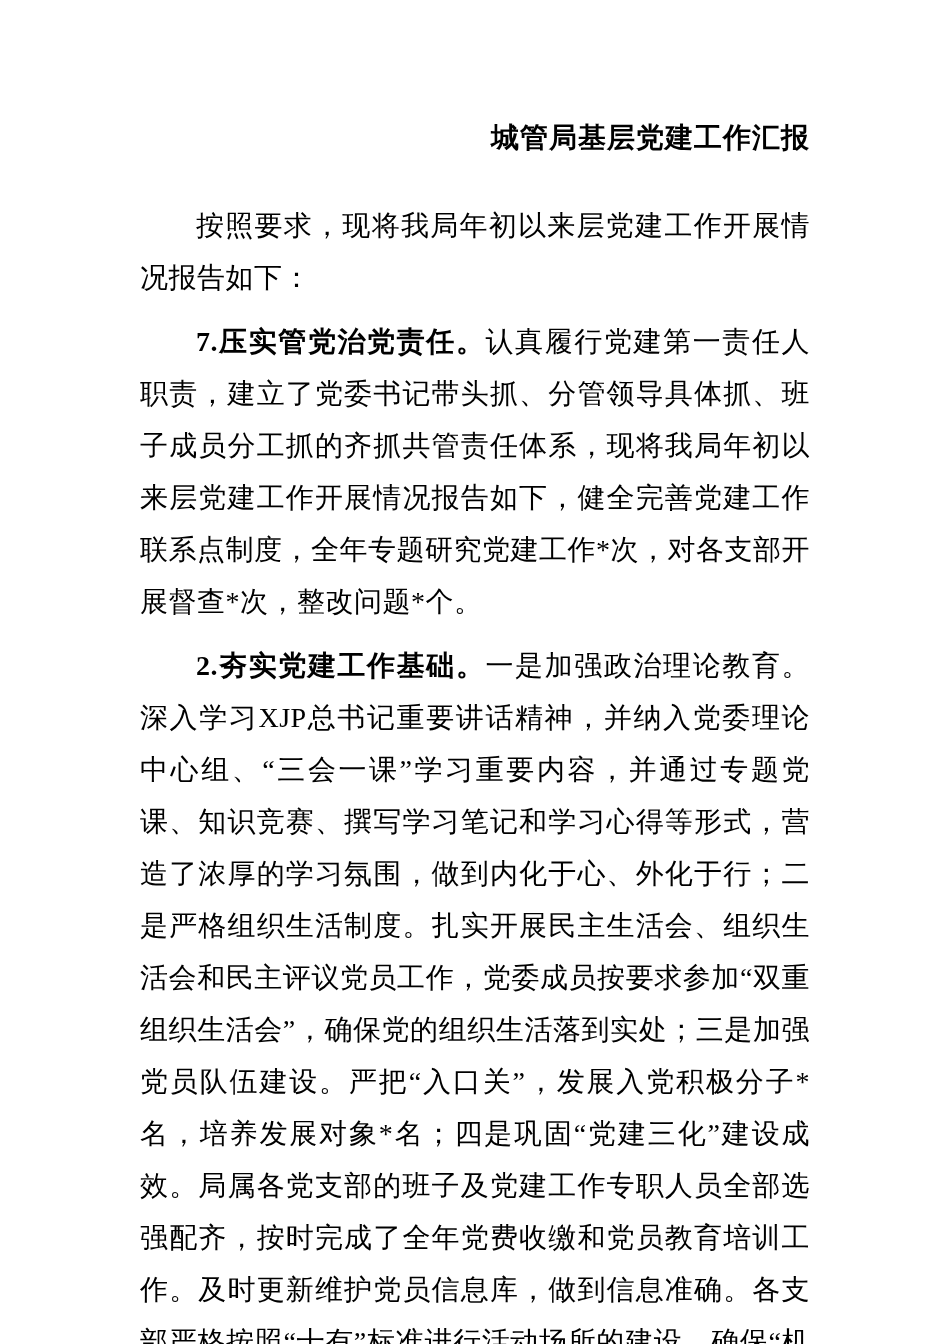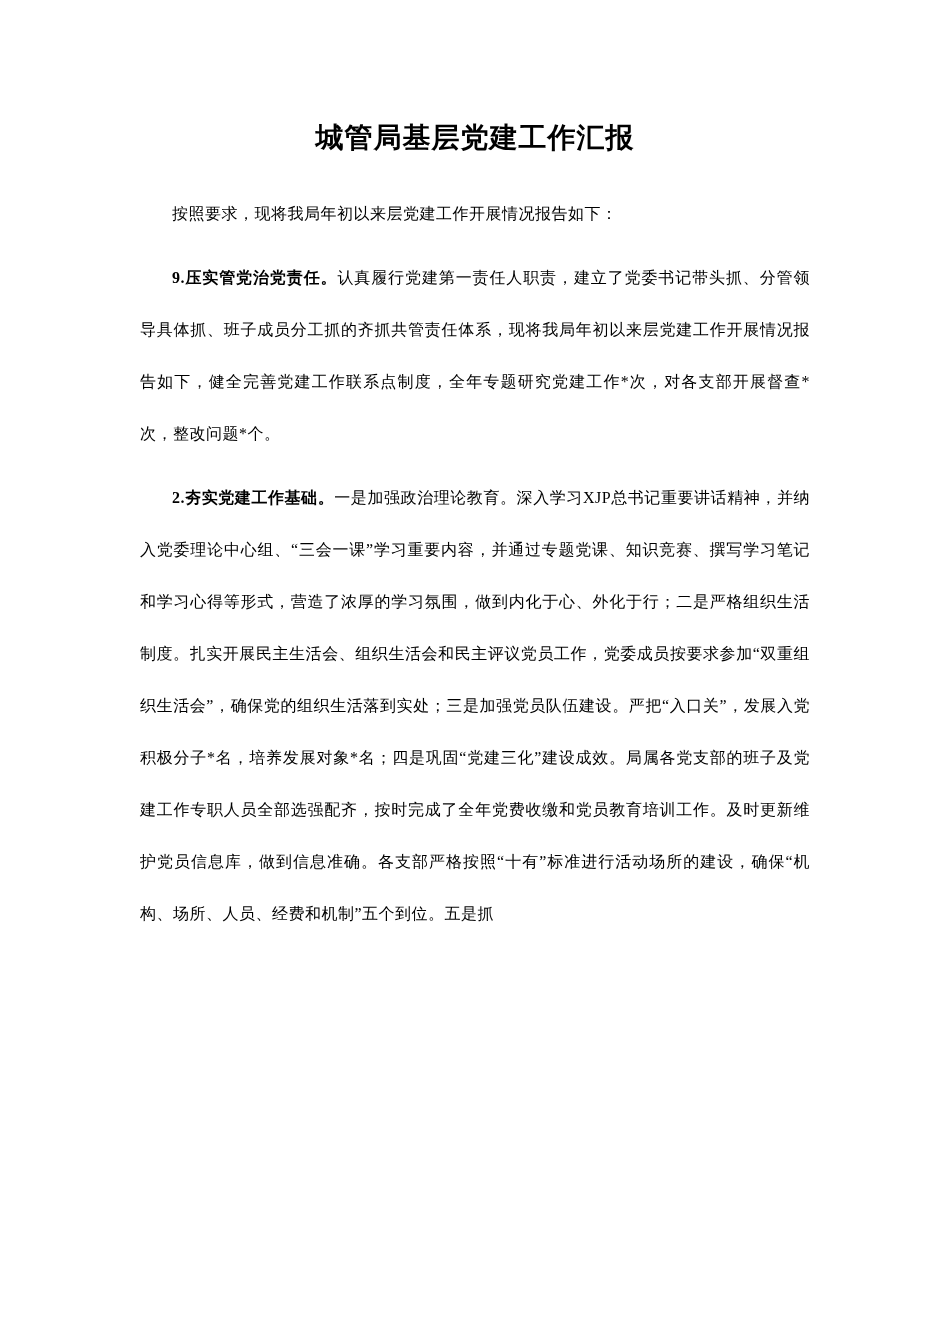--- a/index.html
+++ b/index.html
@@ -17,27 +17,27 @@
   .page {
     box-sizing: border-box;
     width: 950px;
     height: 1344px;
     padding: 120px 140px 0 140px;
     background: #ffffff;
   }
   .doc-title {
     font-size: 28px;
     font-weight: bold;
-    text-align: center;
-    margin: 0 0 32px 0;
+    text-align: right;
+    margin: 0 0 44px 0;
     letter-spacing: 1px;
     line-height: 1.3;
   }
   .para {
-    font-size: 16px;
+    font-size: 28px;
     line-height: 52px;
     letter-spacing: 0.5px;
     margin: 0 0 12px 0;
     text-indent: 2em;
     text-align: justify;
   }
   .section-heading {
     font-weight: bold;
   }
   .lead {
@@ -47,17 +47,17 @@
 </head>
 <body>
 
 <div class="page">
 
   <h1 class="doc-title">城管局基层党建工作汇报</h1>
 
   <p class="para"><span>按照要求，现将我局年初以来层党建工作开展情况报告如下：</span></p>
 
 
-  <p class="para"><span class="lead">9.压实管党治党责任。</span><span>认真履行党建第一责任人职责，建立了党委书记带头抓、分管领导具体抓、班子成员分工抓的齐抓共管责任体系，现将我局年初以来层党建工作开展情况报告如下，健全完善党建工作联系点制度，全年专题研究党建工作*次，对各支部开展督查*次，整改问题*个。</span></p>
+  <p class="para"><span class="lead">7.压实管党治党责任。</span><span>认真履行党建第一责任人职责，建立了党委书记带头抓、分管领导具体抓、班子成员分工抓的齐抓共管责任体系，现将我局年初以来层党建工作开展情况报告如下，健全完善党建工作联系点制度，全年专题研究党建工作*次，对各支部开展督查*次，整改问题*个。</span></p>
 
   <p class="para"><span class="lead">2.夯实党建工作基础。</span><span>一是加强政治理论教育。深入学习XJP总书记重要讲话精神，并纳入党委理论中心组、“三会一课”学习重要内容，并通过专题党课、知识竞赛、撰写学习笔记和学习心得等形式，营造了浓厚的学习氛围，做到内化于心、外化于行；二是严格组织生活制度。扎实开展民主生活会、组织生活会和民主评议党员工作，党委成员按要求参加“双重组织生活会”，确保党的组织生活落到实处；三是加强党员队伍建设。严把“入口关”，发展入党积极分子*名，培养发展对象*名；四是巩固“党建三化”建设成效。局属各党支部的班子及党建工作专职人员全部选强配齐，按时完成了全年党费收缴和党员教育培训工作。及时更新维护党员信息库，做到信息准确。各支部严格按照“十有”标准进行活动场所的建设，确保“机构、场所、人员、经费和机制”五个到位。五是抓</span></p>
 
 </div>
 
 </body></html>

